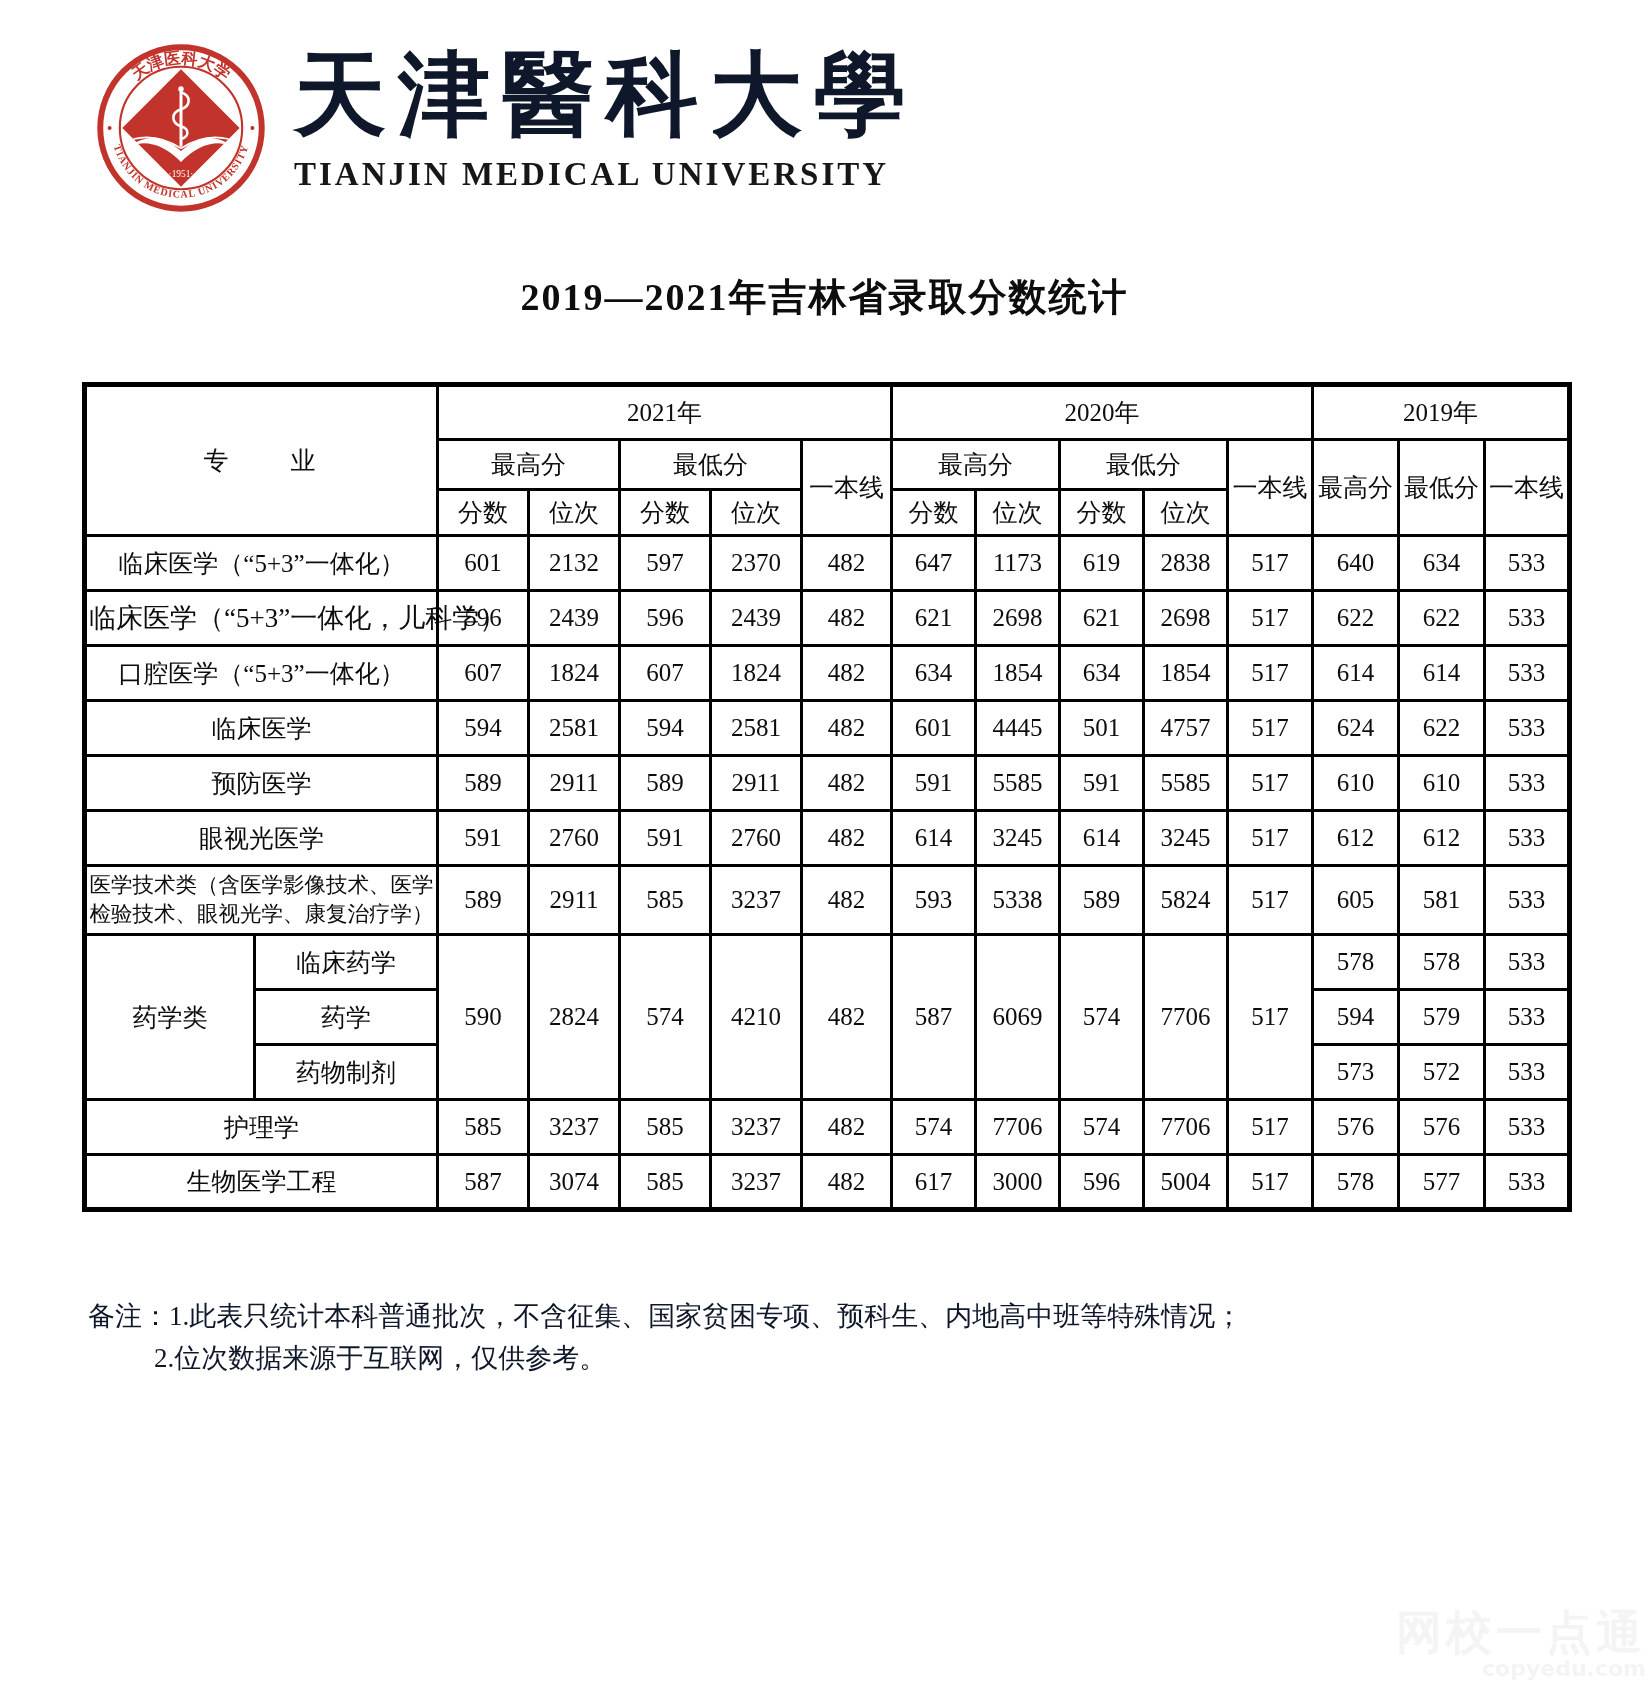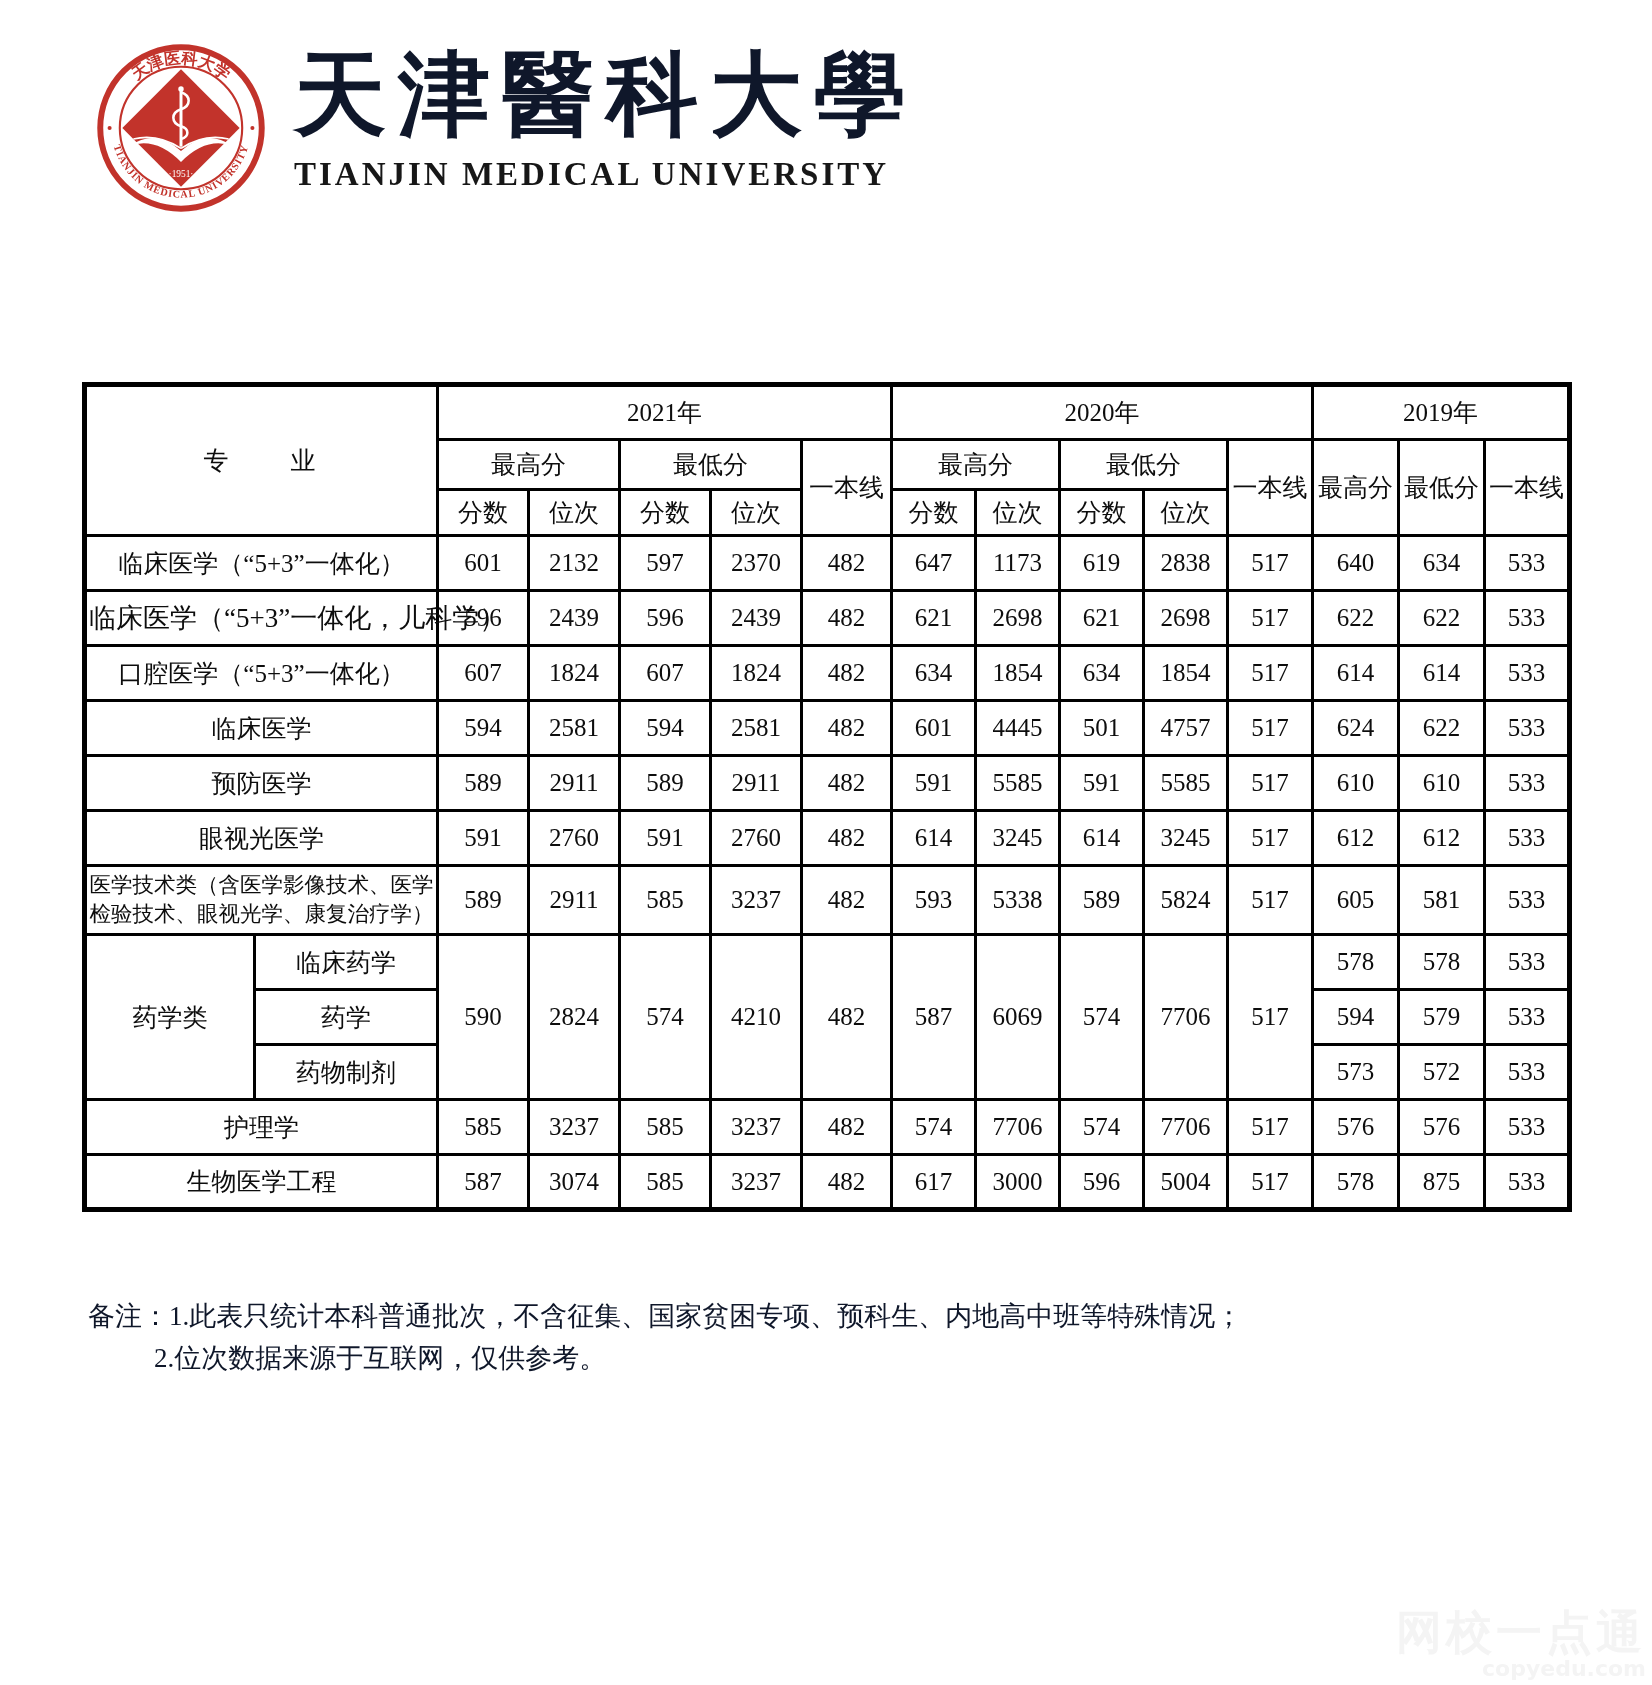--- a/index.html
+++ b/index.html
@@ -161,20 +161,21 @@
       </text>
       <circle cx="16" cy="100" r="2.4" fill="#c2332b"></circle>
       <circle cx="184" cy="100" r="2.4" fill="#c2332b"></circle>
     </svg>
     <div class="brand-text">
       <div class="calligraphy">天津醫科大學</div>
       <div class="latin-name">TIANJIN MEDICAL UNIVERSITY</div>
     </div>
   </div>
 
+  <div class="doc-title">2019—2021年吉林省录取分数统计</div>
 
   <table class="scores">
     <colgroup>
       <col style="width:170px">
         <col style="width:183px">
       <col style="width:91px">
         <col style="width:91px">
         <col style="width:91px">
         <col style="width:91px">
         <col style="width:90px">
@@ -382,21 +383,21 @@
         <td>3074</td>
         <td>585</td>
         <td>3237</td>
         <td>482</td>
         <td>617</td>
         <td>3000</td>
         <td>596</td>
         <td>5004</td>
         <td>517</td>
         <td>578</td>
-        <td>875</td>
+        <td>577</td>
         <td>533</td>
       </tr>
     </tbody>
   </table>
 
   <div class="notes">
     <div class="note-line1">备注：1.此表只统计本科普通批次，不含征集、国家贫困专项、预科生、内地高中班等特殊情况；</div>
     <div class="note-line2">2.位次数据来源于互联网，仅供参考。</div>
   </div>
 

